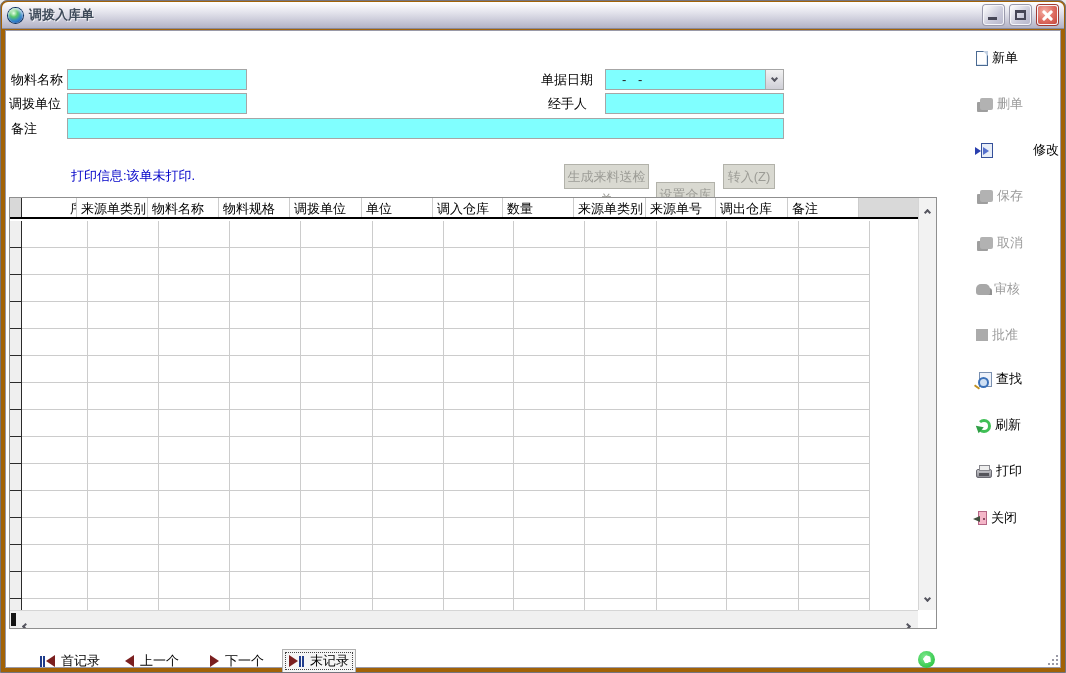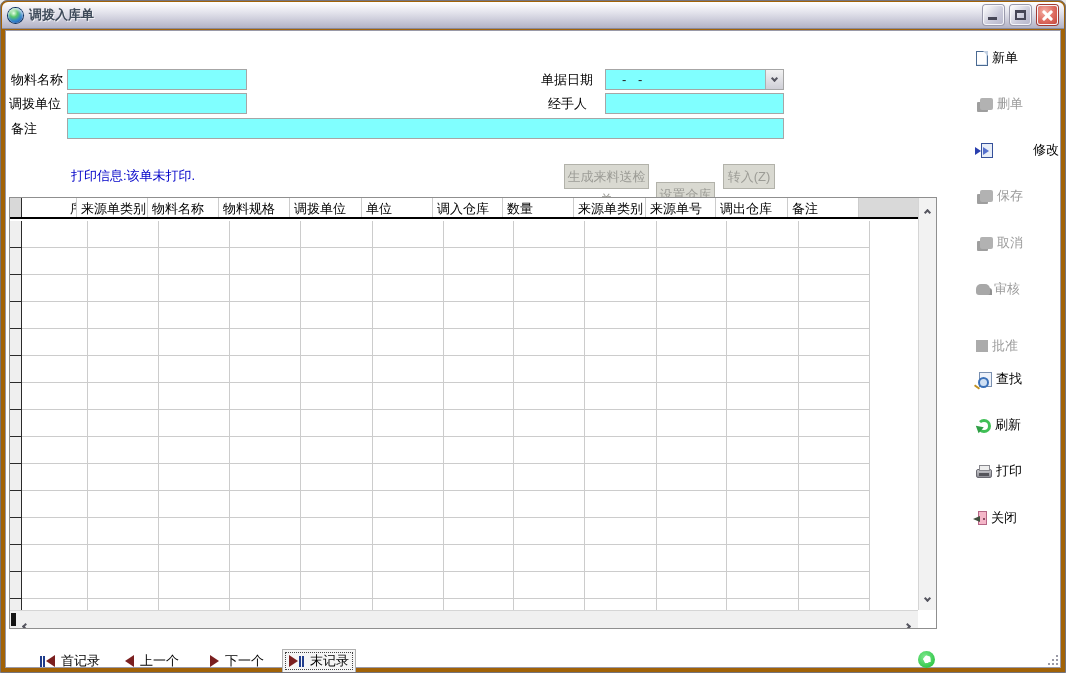--- a/index.html
+++ b/index.html
@@ -429,21 +429,21 @@
           <span class="side-label">保存</span>
         </div>
         <div class="side-btn disabled" style="top: 199px;">
           <span class="ico i-cancel-doc-icon"></span>
           <span class="side-label">取消</span>
         </div>
         <div class="side-btn disabled" style="top: 245px;">
           <span class="ico i-audit-icon"></span>
           <span class="side-label">审核</span>
         </div>
-        <div class="side-btn disabled" style="top: 302px;">
+        <div class="side-btn disabled" style="top: 291px;">
           <span class="ico i-approve-icon"></span>
           <span class="side-label">批准</span>
         </div>
         <div class="side-btn" style="top: 335px;">
           <span class="ico i-find-icon"></span>
           <span class="side-label">查找</span>
         </div>
         <div class="side-btn" style="top: 381px;">
           <span class="ico i-refresh-icon"></span>
           <span class="side-label">刷新</span>

